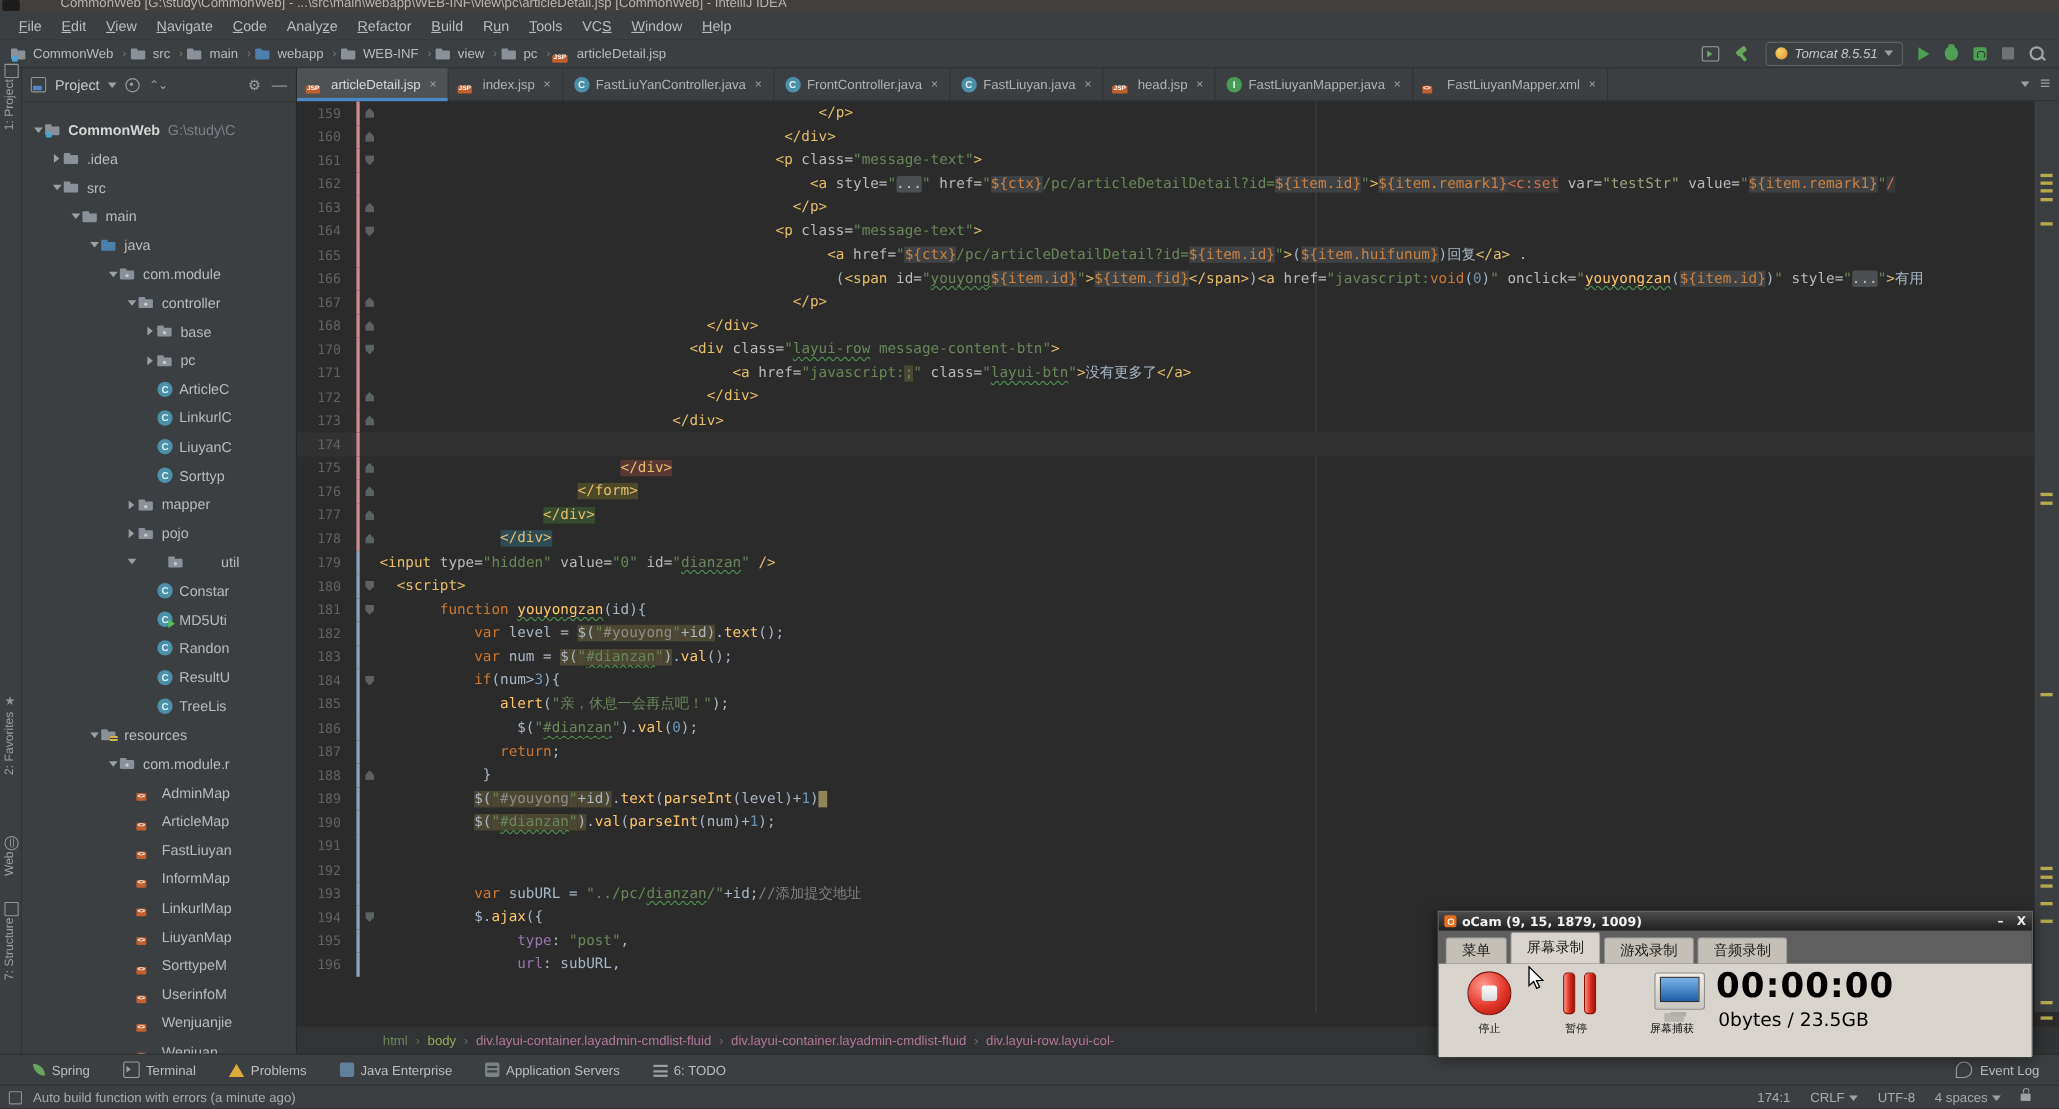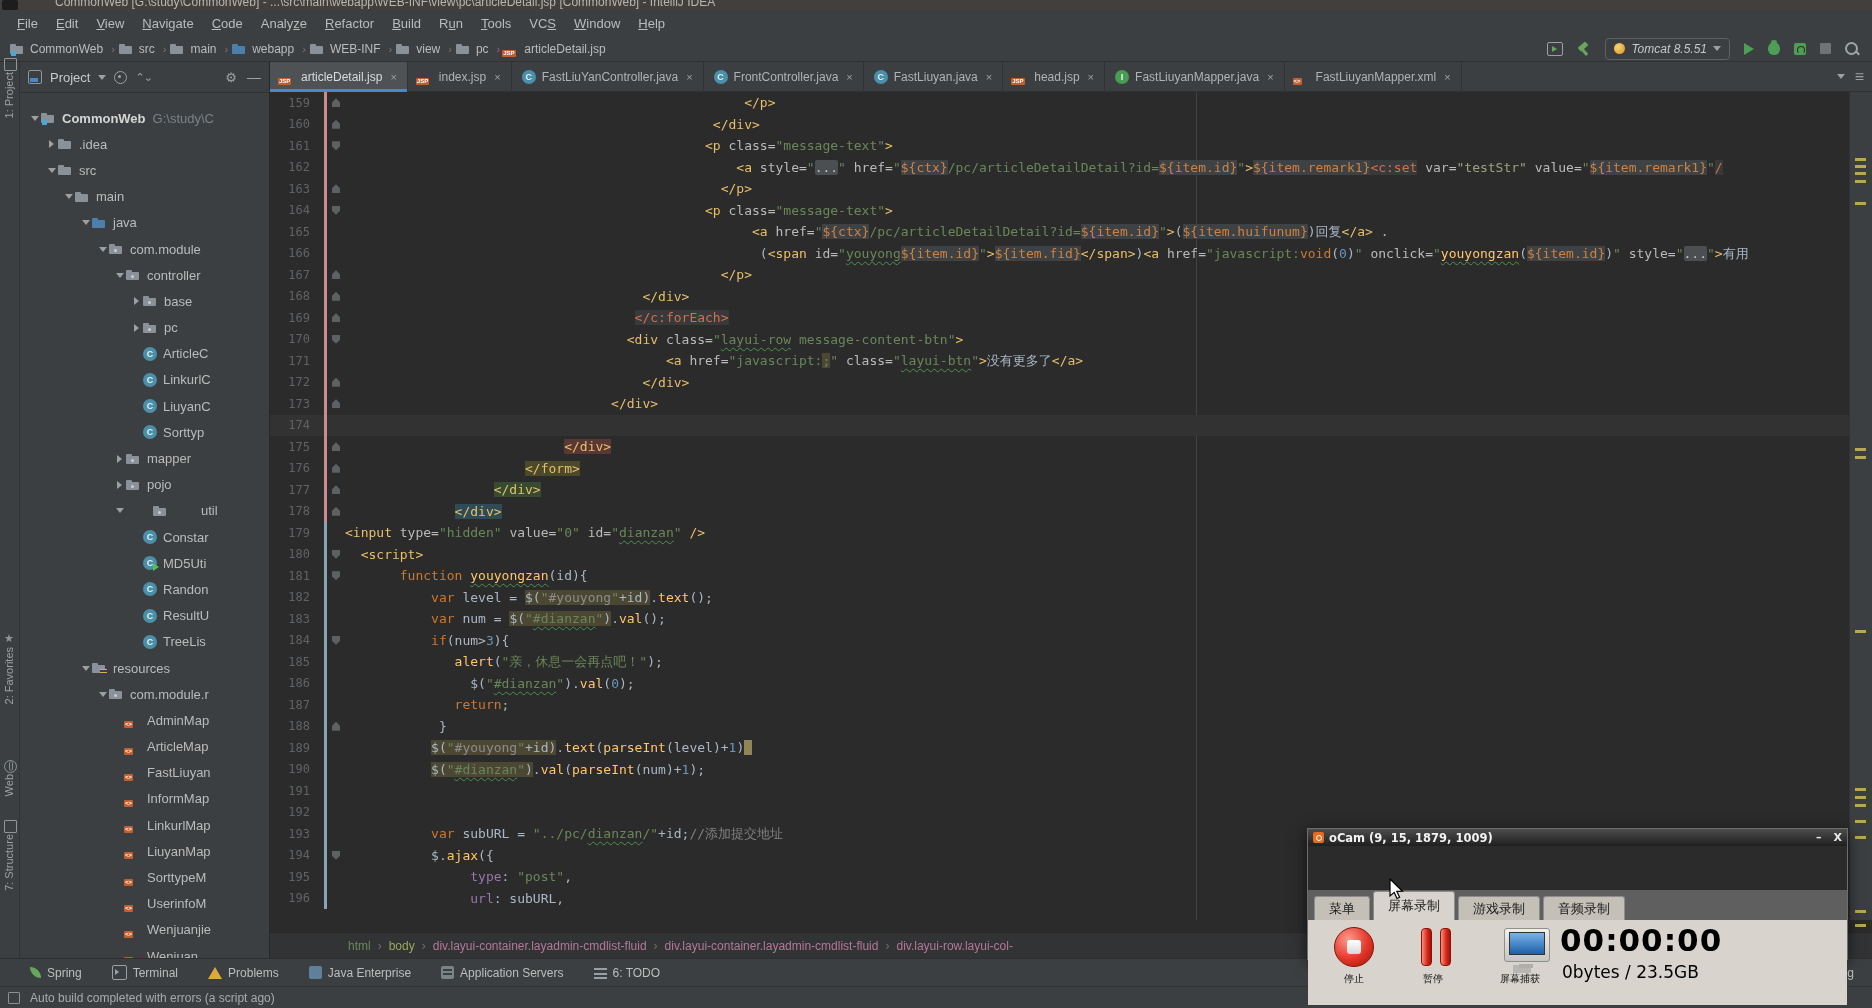--- a/index.html
+++ b/index.html
@@ -133,21 +133,21 @@
   .sb-right{margin-left:auto;display:flex;align-items:center;gap:18px;margin-right:26px;}
   .sb-caret{display:inline-block;margin-left:4px;vertical-align:1px;}
   .lock{position:relative;width:9px;height:7px;background:#9aa0a3;border-radius:1px;display:inline-block;}
   .lock::before{content:"";position:absolute;left:1.5px;top:-5px;width:6px;height:5px;border:1.5px solid #9aa0a3;border-bottom:none;border-radius:4px 4px 0 0;box-sizing:border-box;}
   
   .ocam{position:absolute;left:1307px;top:828px;width:541px;height:132px;z-index:50;border:1px solid #6e6e6e;box-sizing:border-box;box-shadow:0 3px 14px rgba(0,0,0,.6);font-family:"DejaVu Sans",sans-serif;}
   .oc-title{height:17px;background:linear-gradient(#4c4c4c,#1f1f1f);display:flex;align-items:center;padding:0 5px;color:#f2f2f2;font-size:11.5px;font-weight:bold;}
   .oc-logo{width:11px;height:11px;background:#e86c1f;border-radius:2px;position:relative;margin-right:5px;}
   .oc-logo::after{content:"";position:absolute;left:2.5px;top:2.5px;width:6px;height:6px;border:1.5px solid #fff;border-radius:50%;box-sizing:border-box;}
   .oc-ctl{margin-left:auto;display:flex;gap:12px;color:#e8e8e8;font-size:11px;font-weight:bold;}
-  .oc-tabs{height:30px;background:#5f5f5f;display:flex;align-items:flex-end;padding-left:6px;margin-top:44px;}
+  .oc-tabs{height:30px;background:#5f5f5f;display:flex;align-items:flex-end;padding-left:6px;}
   .oc-tab{height:23px;line-height:23px;background:#c4c0b8;border:1px solid #8c8c8c;border-bottom:none;border-radius:3px 3px 0 0;padding:0 14px;margin-right:3px;font-size:13px;color:#1c1c1c;}
   .oc-tab.active{height:28px;line-height:28px;background:#d8d4cd;position:relative;z-index:2;}
   .oc-body{height:85px;background:#d8d4cd;position:relative;color:#111;}
   .oc-stop{position:absolute;left:26px;top:7px;width:40px;height:40px;border-radius:50%;background:radial-gradient(circle at 35% 30%,#ff9b8e,#e3362a 55%,#a01206);border:1px solid #7c150d;box-sizing:border-box;}
   .oc-stop::after{content:"";position:absolute;left:12px;top:12px;width:14px;height:14px;background:linear-gradient(#ffffff,#d8d8d8);border-radius:3px;}
   .oc-pause{position:absolute;left:113px;top:8px;width:30px;height:38px;}
   .oc-pause::before,.oc-pause::after{content:"";position:absolute;top:0;width:11px;height:38px;border-radius:4px;background:linear-gradient(90deg,#ff8d7e,#d42718 60%,#9d1508);border:1px solid #8a1208;box-sizing:border-box;}
   .oc-pause::before{left:0;} .oc-pause::after{right:0;}
   .oc-cap{position:absolute;left:196px;top:8px;width:44px;height:32px;background:linear-gradient(#f2f0ec,#c9c6c0);border:1px solid #8f8f8b;border-radius:3px;}
   .oc-cap::before{content:"";position:absolute;left:4px;top:3px;right:4px;bottom:6px;background:linear-gradient(#7ab3e8,#1c5fa8);border:1px solid #333;}
@@ -537,21 +537,20 @@
             <div class="row"><span class="ln">159</span><span class="cbr" style="background: rgb(204, 139, 143);"></span><span class="fold"><span class="fm fm-e"></span></span><span class="codeln"><span>                                                   </span><span class="sg-t">&lt;/p&gt;</span></span></div>
             <div class="row"><span class="ln">160</span><span class="cbr" style="background: rgb(204, 139, 143);"></span><span class="fold"><span class="fm fm-e"></span></span><span class="codeln"><span>                                               </span><span class="sg-t">&lt;/div&gt;</span></span></div>
             <div class="row"><span class="ln">161</span><span class="cbr" style="background: rgb(204, 139, 143);"></span><span class="fold"><span class="fm fm-s"></span></span><span class="codeln"><span>                                              </span><span class="sg-t">&lt;p </span><span class="sg-a">class=</span><span class="sg-s">"message-text"</span><span class="sg-t">&gt;</span></span></div>
             <div class="row"><span class="ln">162</span><span class="cbr" style="background: rgb(204, 139, 143);"></span><span class="fold"></span><span class="codeln"><span>                                                  </span><span class="sg-t">&lt;a </span><span class="sg-a">style=</span><span class="sg-s">"</span><span class="sg-F">...</span><span class="sg-s">" </span><span class="sg-a">href=</span><span class="sg-s">"</span><span class="sg-e">${ctx}</span><span class="sg-s">/pc/articleDetailDetail?id=</span><span class="sg-e">${item.id}</span><span class="sg-s">"</span><span class="sg-t">&gt;</span><span class="sg-e">${item.remark1}</span><span class="sg-j">&lt;c:set</span><span class="sg-w"> </span><span class="sg-a">var=</span><span class="sg-q">"testStr"</span><span class="sg-w"> </span><span class="sg-a">value=</span><span class="sg-s">"</span><span class="sg-e">${item.remark1}</span><span class="sg-s">"</span><span class="sg-j">/</span></span></div>
             <div class="row"><span class="ln">163</span><span class="cbr" style="background: rgb(204, 139, 143);"></span><span class="fold"><span class="fm fm-e"></span></span><span class="codeln"><span>                                                </span><span class="sg-t">&lt;/p&gt;</span></span></div>
             <div class="row"><span class="ln">164</span><span class="cbr" style="background: rgb(204, 139, 143);"></span><span class="fold"><span class="fm fm-s"></span></span><span class="codeln"><span>                                              </span><span class="sg-t">&lt;p </span><span class="sg-a">class=</span><span class="sg-s">"message-text"</span><span class="sg-t">&gt;</span></span></div>
             <div class="row"><span class="ln">165</span><span class="cbr" style="background: rgb(204, 139, 143);"></span><span class="fold"></span><span class="codeln"><span>                                                    </span><span class="sg-t">&lt;a </span><span class="sg-a">href=</span><span class="sg-s">"</span><span class="sg-e">${ctx}</span><span class="sg-s">/pc/articleDetailDetail?id=</span><span class="sg-e">${item.id}</span><span class="sg-s">"</span><span class="sg-t">&gt;</span><span class="sg-w">(</span><span class="sg-e">${item.huifunum}</span><span class="sg-w">)</span><span class="sg-w">回复</span><span class="sg-t">&lt;/a&gt;</span><span class="sg-w"> .</span></span></div>
             <div class="row"><span class="ln">166</span><span class="cbr" style="background: rgb(204, 139, 143);"></span><span class="fold"></span><span class="codeln"><span>                                                     </span><span class="sg-w">(</span><span class="sg-t">&lt;span </span><span class="sg-a">id=</span><span class="sg-s">"</span><span class="sg-d">youyong</span><span class="sg-e">${item.id}</span><span class="sg-s">"</span><span class="sg-t">&gt;</span><span class="sg-e">${item.fid}</span><span class="sg-t">&lt;/span&gt;</span><span class="sg-w">)</span><span class="sg-t">&lt;a </span><span class="sg-a">href=</span><span class="sg-s">"javascript:</span><span class="sg-k">void</span><span class="sg-w">(</span><span class="sg-n">0</span><span class="sg-w">)</span><span class="sg-s">"</span><span class="sg-w"> </span><span class="sg-a">onclick=</span><span class="sg-s">"</span><span class="sg-fu">youyongzan</span><span class="sg-w">(</span><span class="sg-e">${item.id}</span><span class="sg-w">)</span><span class="sg-s">"</span><span class="sg-w"> </span><span class="sg-a">style=</span><span class="sg-s">"</span><span class="sg-F">...</span><span class="sg-s">"</span><span class="sg-t">&gt;</span><span class="sg-w">有用</span></span></div>
             <div class="row"><span class="ln">167</span><span class="cbr" style="background: rgb(204, 139, 143);"></span><span class="fold"><span class="fm fm-e"></span></span><span class="codeln"><span>                                                </span><span class="sg-t">&lt;/p&gt;</span></span></div>
             <div class="row"><span class="ln">168</span><span class="cbr" style="background: rgb(204, 139, 143);"></span><span class="fold"><span class="fm fm-e"></span></span><span class="codeln"><span>                                      </span><span class="sg-t">&lt;/div&gt;</span></span></div>
-            <div class="row"><span class="ln">169</span><span class="cbr" style="background: rgb(204, 139, 143);"></span><span class="fold"><span class="fm fm-e"></span></span><span class="codeln"><span>                                     </span><span class="sg-j">&lt;/c:forEach&gt;</span></span></div>
             <div class="row"><span class="ln">170</span><span class="cbr" style="background: rgb(204, 139, 143);"></span><span class="fold"><span class="fm fm-s"></span></span><span class="codeln"><span>                                    </span><span class="sg-t">&lt;div </span><span class="sg-a">class=</span><span class="sg-s">"</span><span class="sg-u">layui-row</span><span class="sg-s"> message-content-btn"</span><span class="sg-t">&gt;</span></span></div>
             <div class="row"><span class="ln">171</span><span class="cbr" style="background: rgb(204, 139, 143);"></span><span class="fold"></span><span class="codeln"><span>                                         </span><span class="sg-t">&lt;a </span><span class="sg-a">href=</span><span class="sg-s">"javascript:</span><span class="sg-sh">;</span><span class="sg-s">"</span><span class="sg-w"> </span><span class="sg-a">class=</span><span class="sg-s">"</span><span class="sg-u">layui-btn</span><span class="sg-s">"</span><span class="sg-t">&gt;</span><span class="sg-w">没有更多了</span><span class="sg-t">&lt;/a&gt;</span></span></div>
             <div class="row"><span class="ln">172</span><span class="cbr" style="background: rgb(204, 139, 143);"></span><span class="fold"><span class="fm fm-e"></span></span><span class="codeln"><span>                                      </span><span class="sg-t">&lt;/div&gt;</span></span></div>
             <div class="row"><span class="ln">173</span><span class="cbr" style="background: rgb(204, 139, 143);"></span><span class="fold"><span class="fm fm-e"></span></span><span class="codeln"><span>                                  </span><span class="sg-t">&lt;/div&gt;</span></span></div>
             <div class="row caretline"><span class="ln">174</span><span class="cbr" style="background: rgb(204, 139, 143);"></span><span class="fold"></span><span class="codeln"></span></div>
             <div class="row"><span class="ln">175</span><span class="cbr" style="background: rgb(204, 139, 143);"></span><span class="fold"><span class="fm fm-e"></span></span><span class="codeln"><span>                            </span><span class="sg-t sg-hlr">&lt;/div&gt;</span></span></div>
             <div class="row"><span class="ln">176</span><span class="cbr" style="background: rgb(204, 139, 143);"></span><span class="fold"><span class="fm fm-e"></span></span><span class="codeln"><span>                       </span><span class="sg-t sg-hly">&lt;/form&gt;</span></span></div>
             <div class="row"><span class="ln">177</span><span class="cbr" style="background: rgb(204, 139, 143);"></span><span class="fold"><span class="fm fm-e"></span></span><span class="codeln"><span>                   </span><span class="sg-t sg-hlg">&lt;/div&gt;</span></span></div>
             <div class="row"><span class="ln">178</span><span class="cbr" style="background: rgb(204, 139, 143);"></span><span class="fold"><span class="fm fm-e"></span></span><span class="codeln"><span>              </span><span class="sg-t sg-hlb">&lt;/div&gt;</span></span></div>
             <div class="row"><span class="ln">179</span><span class="cbr" style="background: rgb(135, 165, 181);"></span><span class="fold"></span><span class="codeln"><span class="sg-t">&lt;input </span><span class="sg-a">type=</span><span class="sg-s">"hidden"</span><span class="sg-w"> </span><span class="sg-a">value=</span><span class="sg-s">"0"</span><span class="sg-w"> </span><span class="sg-a">id=</span><span class="sg-s">"</span><span class="sg-d">dianzan</span><span class="sg-s">"</span><span class="sg-w"> </span><span class="sg-t">/&gt;</span></span></div>
@@ -633,21 +632,21 @@
       </span>
       <span class="tw-right">
         <span class="wic wic-elog"></span>
         <span>Event Log</span>
       </span>
     </div>
 
   <div class="status-bar">
     <div class="sb-left">
       <span class="sb-grid"></span>
-      <span>Auto build completed with errors (a script ago)</span>
+      <span>Auto build function with errors (a minute ago)</span>
     </div>
     <div class="sb-right">
       <span>174:1</span>
       <span><span>CRLF</span><span class="sb-caret tri-d"></span></span>
       <span>UTF-8</span>
       <span><span>4 spaces</span><span class="sb-caret tri-d"></span></span>
       <span class="lock"></span>
     </div>
   </div>
 

